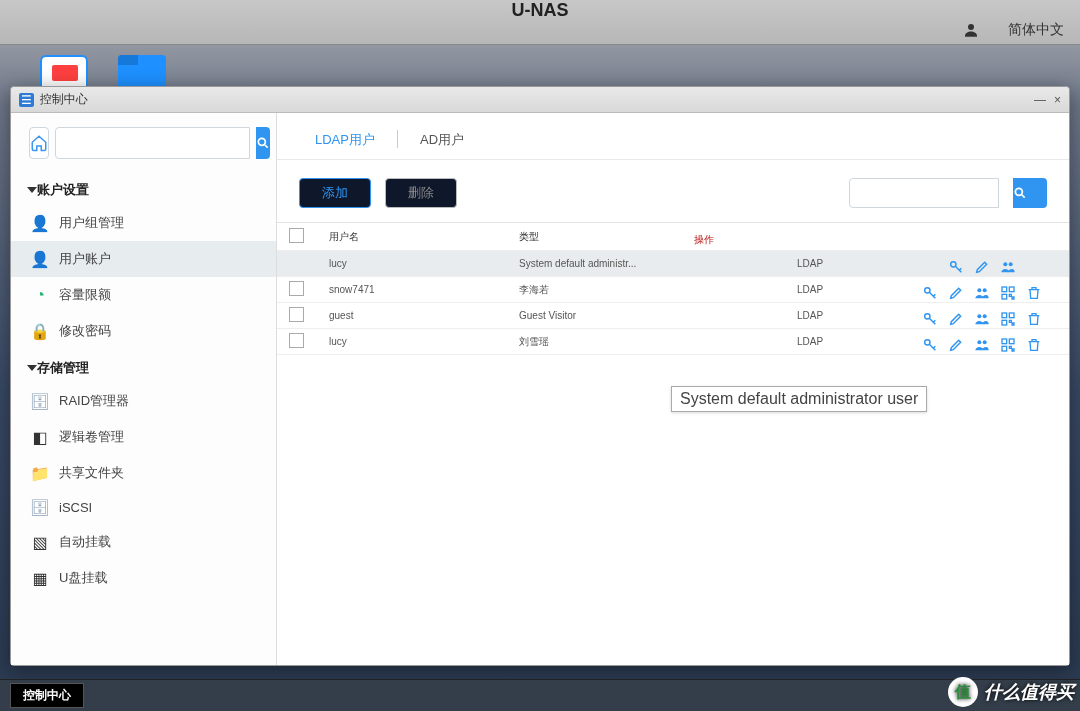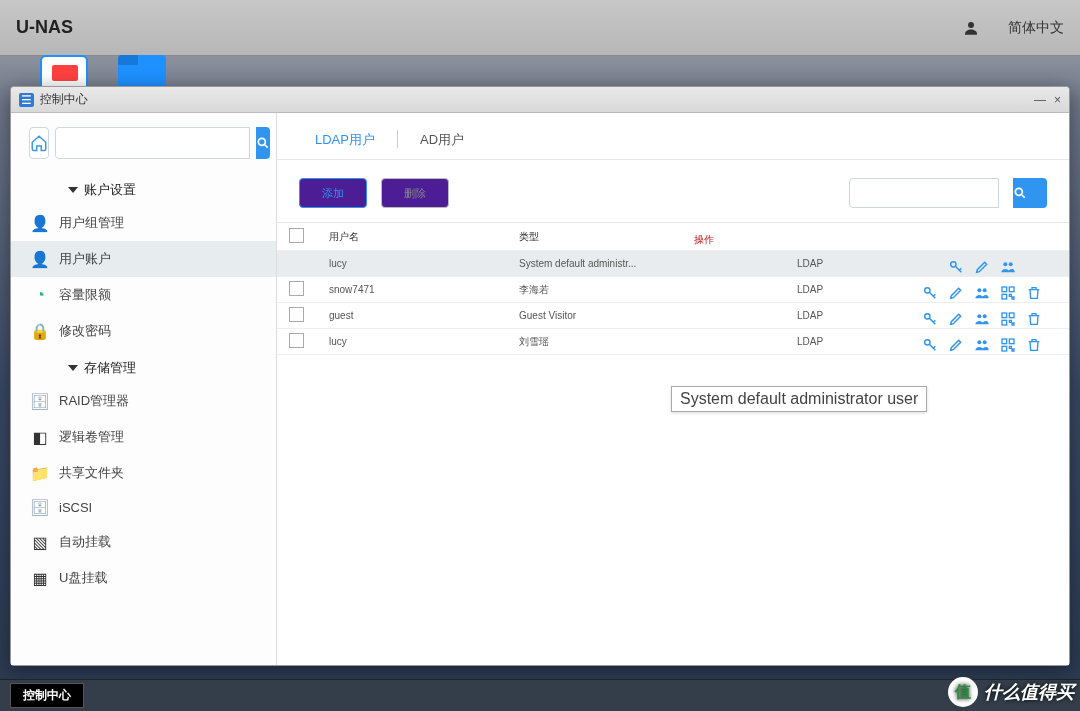--- a/index.html
+++ b/index.html
@@ -1,20 +1,20 @@
 <!DOCTYPE html>
 <html><head>
 <meta charset="utf-8">
 <style>
   * { box-sizing: border-box; margin: 0; padding: 0; }
   html, body { width: 1080px; height: 711px; overflow: hidden; font-family: "Microsoft YaHei", Arial, sans-serif; font-size: 13px; color: #333; }
   body { background: linear-gradient(180deg, #adafb3 0%, #6d7688 15%, #384864 55%, #2a3950 100%); }
 
   
-  .topbar { position: absolute; top:0; left:0; right:0; height:56px; background: linear-gradient(#c7c7c7,#b7b7b7); border-bottom:1px solid #888; display:flex; align-items:center; padding:0 16px; }
+  .topbar { position: absolute; top:0; left:0; right:0; height:45px; background: linear-gradient(#c7c7c7,#b7b7b7); border-bottom:1px solid #888; display:flex; align-items:center; padding:0 16px;flex-direction:column; }
   .brand { font-size:18px; font-weight:bold; color:#222; }
   .top-right { margin-left:auto; display:flex; align-items:center; gap:28px; }
   .user-glyph { font-size:18px; color:#333; }
   .lang { font-size:14px; color:#333; }
 
   
   .desk-icons { position:absolute; top:55px; left:40px; display:flex; gap:30px; }
   .desk-icon { width:48px; height:42px; border-radius:6px; }
   .di1 { background:#fff; border:2px solid #1e90ff; position:relative; }
   .di1::before{content:"";position:absolute;top:8px;left:10px;width:26px;height:16px;background:#ff4040;border-radius:2px;}
@@ -29,34 +29,34 @@
   .win-controls span{cursor:pointer;}
 
   .win-body { flex:1; display:flex; overflow:hidden;}
 
   
   .sidebar { width:266px; border-right:1px solid #ddd; background:#fdfdfd; padding-top:10px; overflow:auto;}
   .side-top { display:flex; align-items:center; gap:6px; padding:4px 18px 12px;}
   .home-btn { width:38px; height:32px; border:1px solid #cfd6dc; border-radius:4px; background:#fff; display:flex; align-items:center; justify-content:center; color:#3b97ef; font-size:16px;}
   .side-search { flex:1; height:32px; border:1px solid #cfd6dc; border-radius:4px 0 0 4px; background:#fff; padding:0 8px; outline:none;}
   .side-search-btn { width:36px; height:32px; background:#2f95f0; border:none; border-radius:0 4px 4px 0; color:#fff; display:flex; align-items:center; justify-content:center;}
-  .group-hdr { display:flex; align-items:center; gap:6px; padding:10px 16px 6px; font-weight:normal; color:#222;margin-left:41px;}
+  .group-hdr { display:flex; align-items:center; gap:0; padding:10px 16px 6px; font-weight:bold; color:#222;}
   .caret { display:inline-block; width:0;height:0;border-left:5px solid transparent;border-right:5px solid transparent;border-top:6px solid #333;}
   .nav-item { display:flex; align-items:center; gap:12px; padding:9px 10px 9px 48px; cursor:pointer; color:#444; position:relative;}
   .nav-item.active{background:#e7ecef;}
   .nav-icon { position:absolute; left:18px; width:22px; text-align:center; font-size:16px;}
 
   
   .main { flex:1; display:flex; flex-direction:column; background:#fff;}
   .tabs { display:flex; align-items:center; gap:0; padding:12px 22px 0; border-bottom:1px solid #e8e8e8;}
   .tab { padding:6px 16px 10px; color:#555; cursor:pointer; position:relative;}
   .tab.active{ color:#2f95f0;}
   .tab-sep { width:1px; height:18px; background:#ccc; margin:0 6px 6px;}
   .toolbar { display:flex; align-items:center; padding:18px 22px 14px; gap:14px;}
-  .btn { height:30px; padding:0 22px; border-radius:4px; font-size:11px; cursor:pointer; background:#4c1d95;}
+  .btn { height:30px; padding:0 22px; border-radius:4px; font-size:13px; cursor:pointer; background:#0f172a;}
   .btn-primary { border:1px solid #2f95f0; color:#2f95f0;}
   .btn-muted { border:1px solid #bbb; color:#888;}
   .spacer{flex:1;}
   .main-search { width:150px; height:30px; border:1px solid #cfd6dc; border-radius:4px 0 0 4px; padding:0 8px; outline:none;}
   .main-search-btn { width:34px; height:30px; background:#2f95f0; border:none; border-radius:0 4px 4px 0; color:#fff;}
 
   .grid { border-top:1px solid #e3e3e3;}
   .row { display:flex; align-items:center; height:26px; border-bottom:1px solid #eee; padding:0 12px; font-size:10px; color:#555;}
   .row.header{ color:#333; font-weight:500; background:#fff; height:28px;}
   .row.sel { background:#e8ecef;}

